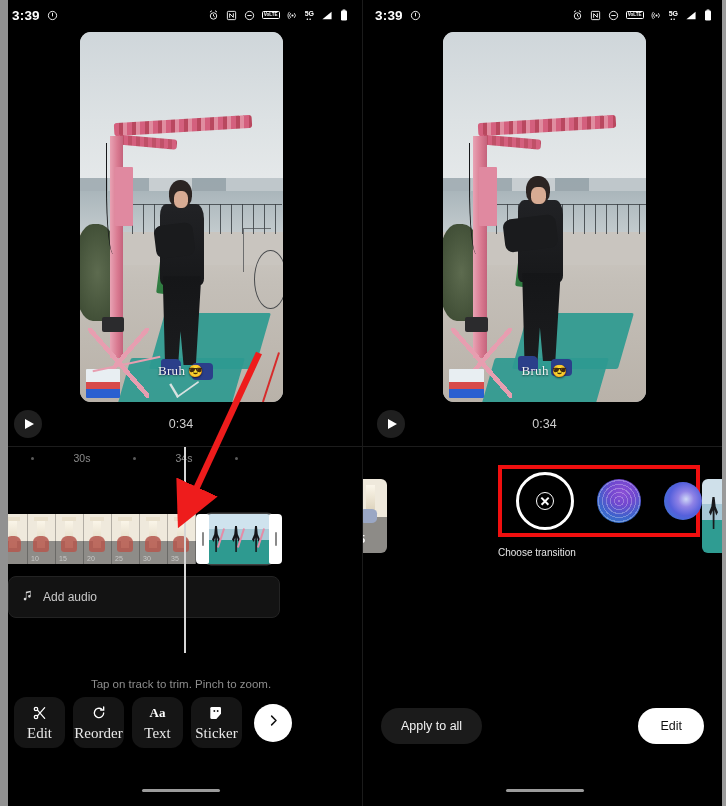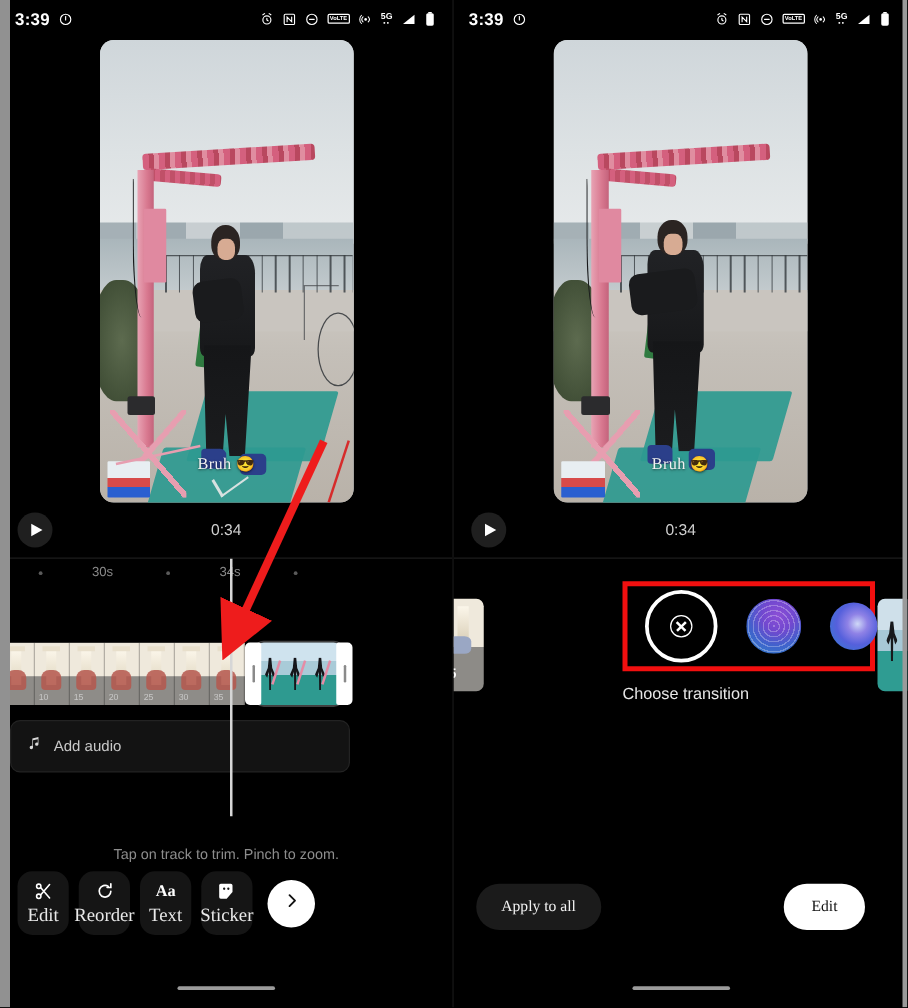--- a/index.html
+++ b/index.html
@@ -191,21 +191,21 @@
   }
   .audio-row .lbl { color:#c9c9c9; font-size:12px;}
 
   .hint { position:absolute; top:205px; left:0; right:0; text-align:center;
     color:#8d8d8d; font-size:11.5px;}
 
   
   .toolbar { position:absolute; bottom:58px; left:0; right:0; display:flex;
     align-items:center; gap:8px; padding:0 14px; }
   .tool {
-    width:41px; height:51px; border-radius:12px; background:#151515;
+    width:51px; height:51px; border-radius:12px; background:#151515;
     display:flex; flex-direction:column; align-items:center; justify-content:center; gap:3px;
     flex:none;
   }
   .tool .t-ic { height:19px; display:flex; align-items:center; justify-content:center; color:#fff;}
   .tool .t-lb { color:#e9e9e9; font-size:15px;font-family:Liberation Serif, serif; }
   .next-btn { width:38px;height:38px;border-radius:50%;background:#fff;
     display:flex;align-items:center;justify-content:center; margin-left:4px; flex:none;}
 
   
   .trans-area { position:relative; height:180px; }
@@ -245,24 +245,24 @@
   .tr-ripple{
     width:44px;height:44px;border-radius:50%; flex:none;
     background:
       repeating-radial-gradient(circle at 50% 50%, rgba(255,255,255,.28) 0 1px, rgba(255,255,255,0) 1px 4px),
       radial-gradient(circle at 58% 30%, #8b4fd6 0%, #7148cf 32%, #3f63cc 62%, #2f86c9 100%);
   }
   .tr-glow{
     width:38px;height:38px;border-radius:50%; flex:none;
     background: radial-gradient(circle at 58% 45%, #cfd8f7 0%, #8f82e6 26%, #5560dc 55%, #2f7fd0 100%);
   }
-  .trans-label { position:absolute; left:135px; top:100px; color:#e6e6e6; font-size:13px;}
-
-  .bottom-row { position:absolute; bottom:62px; left:0; right:16px;
-    display:flex; align-items:center; padding:0 18px;font-family:Liberation Serif, serif;}
+  .trans-label { position:absolute; left:135px; top:100px; color:#e6e6e6; font-size:10px;}
+
+  .bottom-row { position:absolute; bottom:62px; left:0; right:4px;
+    display:flex; align-items:center; padding:0 18px;}
   .apply-btn { background:#1b1b1b; color:#f2f2f2; font-size:12.5px;
     padding:11px 20px; border-radius:22px;}
   .done-btn { margin-left:auto; background:#fff; color:#111; font-size:12.5px;
     padding:11px 22px; border-radius:22px; font-weight:500;}
 
   
   .navpill { position:absolute; bottom:14px; left:50%; transform:translateX(-50%);
     width:78px; height:3.5px; background:#9b9b9b; border-radius:3px;}
 
   

